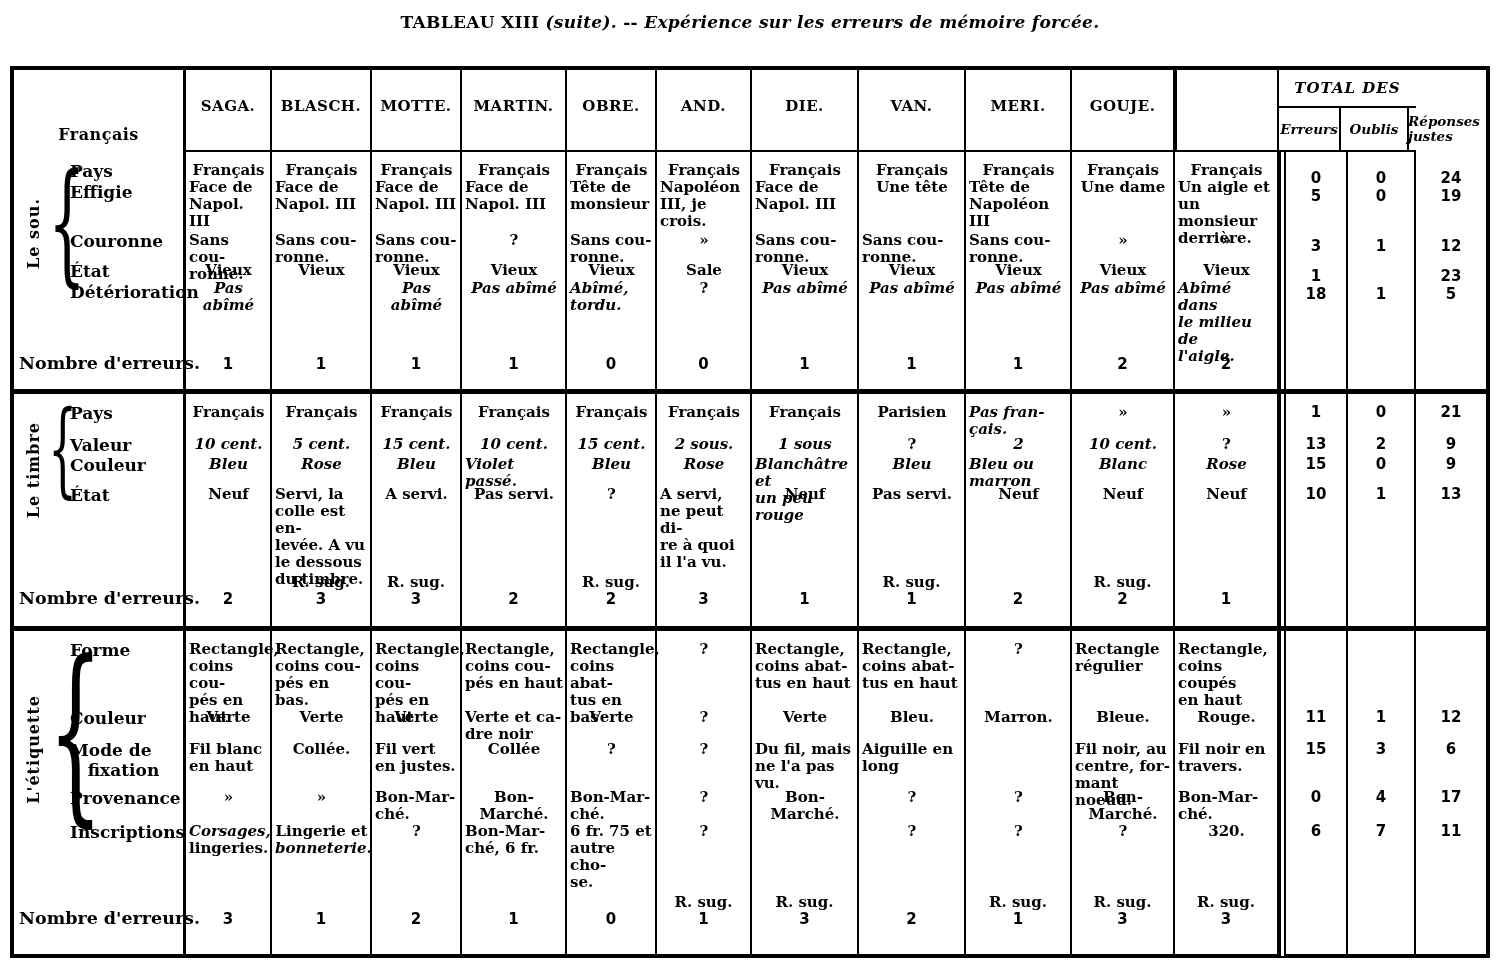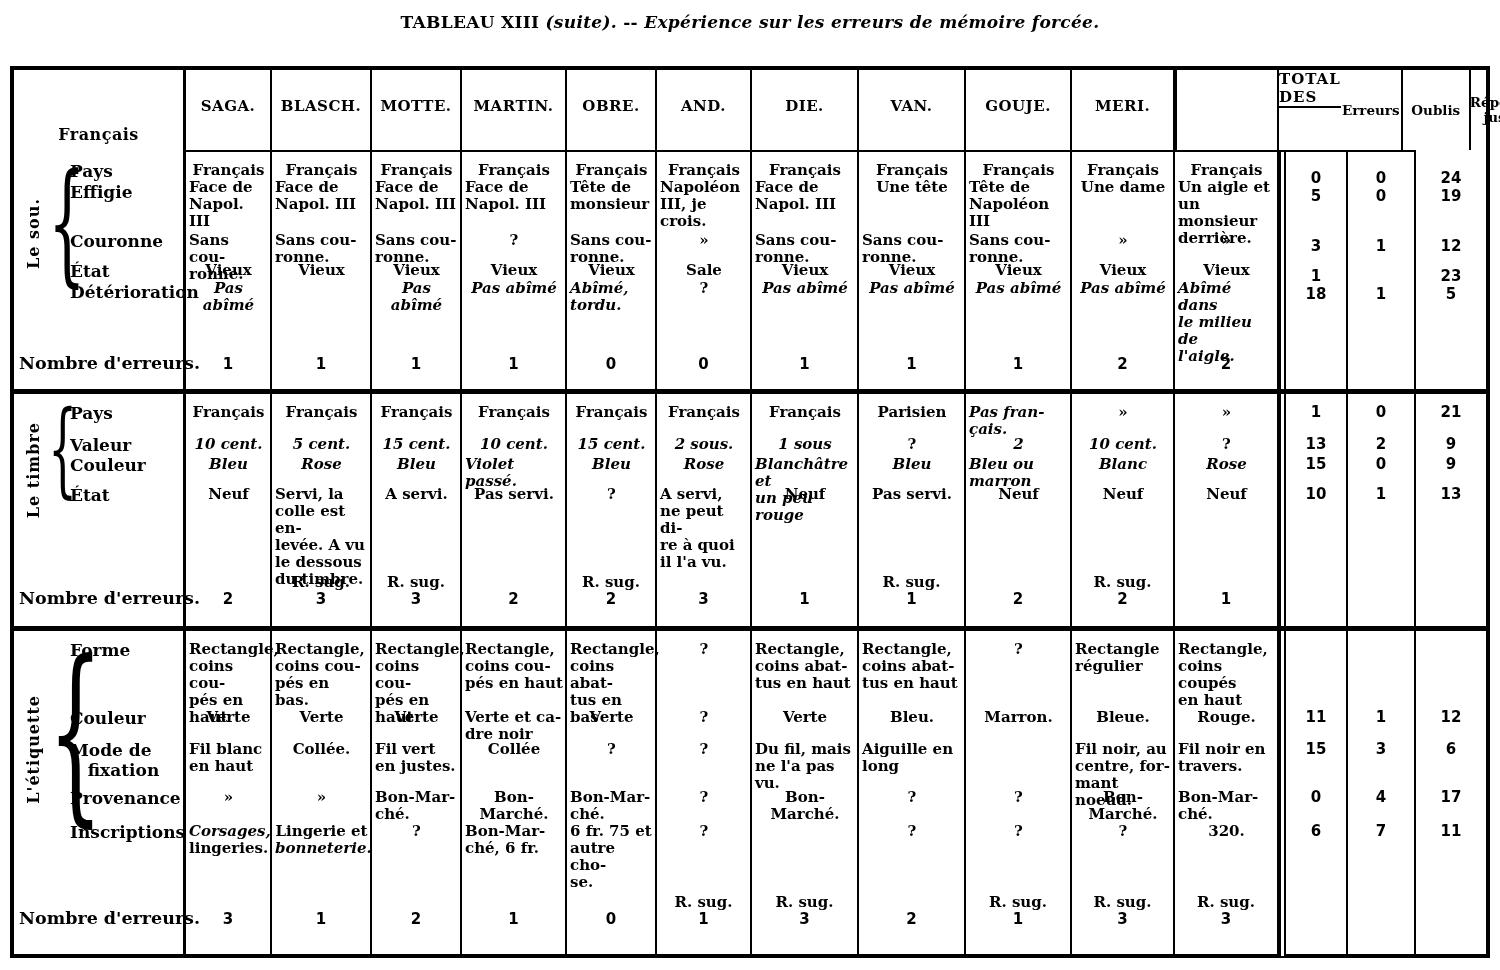--- a/index.html
+++ b/index.html
@@ -11,24 +11,24 @@
   .cell{border-right:2px solid #000;box-sizing:border-box;position:relative;}
   .cell:last-child{border-right:none;}
   .stub{border-right:3px solid #000;}
   .spacer{border-right:2px solid #000;border-left:2px solid #000;background:#fff;}
   
   .header{height:82px;}
   .header .cell{border-bottom:2px solid #000;}
   .header .stub{border-bottom:none;}
   .hname{position:absolute;top:0;left:0;right:0;bottom:8px;display:flex;align-items:center;justify-content:center;font-weight:bold;font-size:15px;letter-spacing:.5px;}
   .stub .hname{align-items:flex-end;font-size:16px;}
-  .totals-head{grid-column:span 3;border-right:none;display:flex;flex-direction:row;}
+  .totals-head{grid-column:span 3;border-right:none;display:flex;flex-direction:column;font-style:italic;}
   .th-top{height:36px;border-bottom:2px solid #000;display:flex;align-items:center;justify-content:center;font-weight:bold;font-size:15px;letter-spacing:1px;}
   .th-subs{flex:1;display:grid;grid-template-columns:62px 68px 70px;}
-  .th-subs>div{border-right:2px solid #000;display:flex;align-items:center;justify-content:center;text-align:center;font-weight:bold;font-size:13.5px;line-height:1.1;}
+  .th-subs>div{border-right:2px solid #000;display:flex;align-items:center;justify-content:center;font-weight:bold;font-size:13.5px;line-height:1.1;}
   .th-subs>div:last-child{border-right:none;}
   
   .section+.section{border-top:5px solid #000;}
   .sec-sou{height:237px;}
   .sec-timbre{height:232px;}
   .sec-etiq{height:325px;}
   .slot{position:absolute;left:2px;right:2px;font-weight:bold;font-size:15px;line-height:1.13;}
   .slot .ctr{text-align:center;}
   .slot .it{font-style:italic;}
   .slot>div>div{padding-left:1px;}
@@ -79,24 +79,24 @@
     <div class="cell">
         <div class="hname">AND.</div>
       </div>
     <div class="cell">
         <div class="hname">DIE.</div>
       </div>
     <div class="cell">
         <div class="hname">VAN.</div>
       </div>
     <div class="cell">
+        <div class="hname">MERI.</div>
+      </div>
+    <div class="cell">
         <div class="hname">GOUJE.</div>
-      </div>
-    <div class="cell">
-        <div class="hname">MERI.</div>
       </div>
     <div class="cell spacer"></div>
     <div class="cell totals-head">
       <div class="th-top">TOTAL DES</div>
       <div class="th-subs">
         <div>Erreurs</div>
         <div>Oublis</div>
         <div>Réponses justes</div>
       </div>
     </div>

